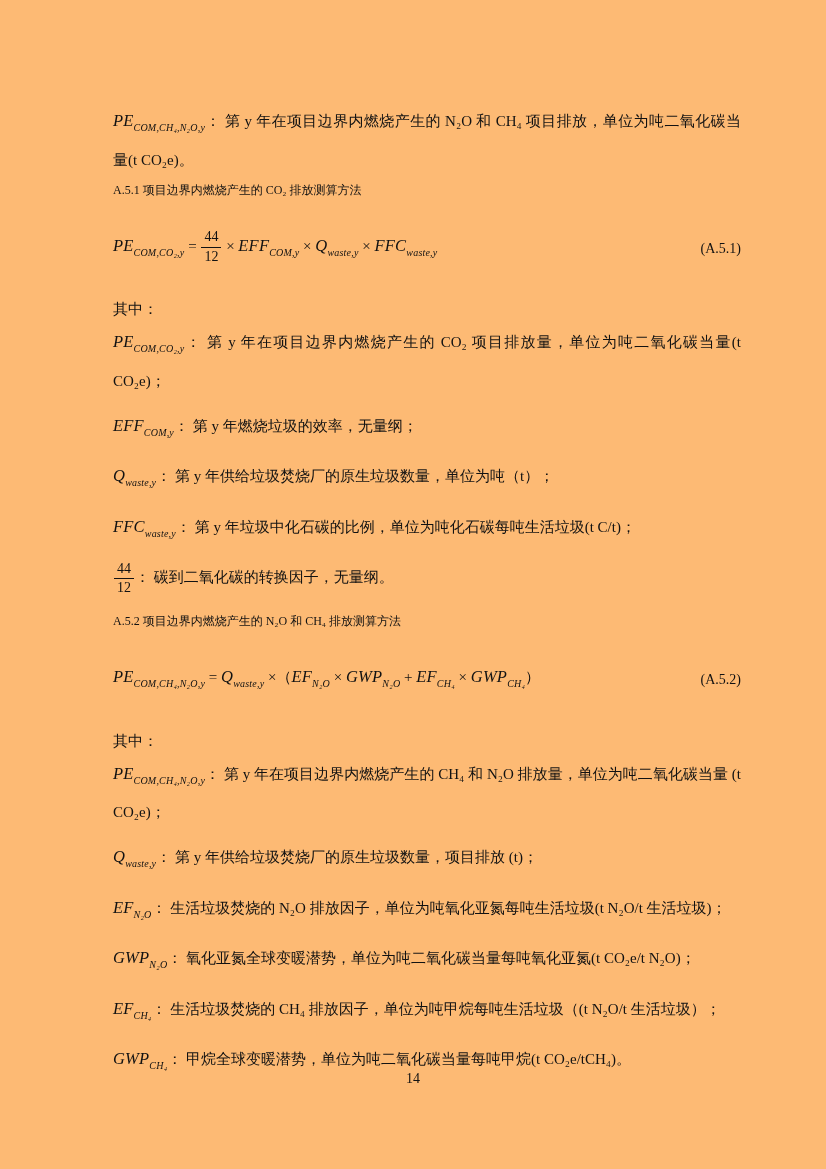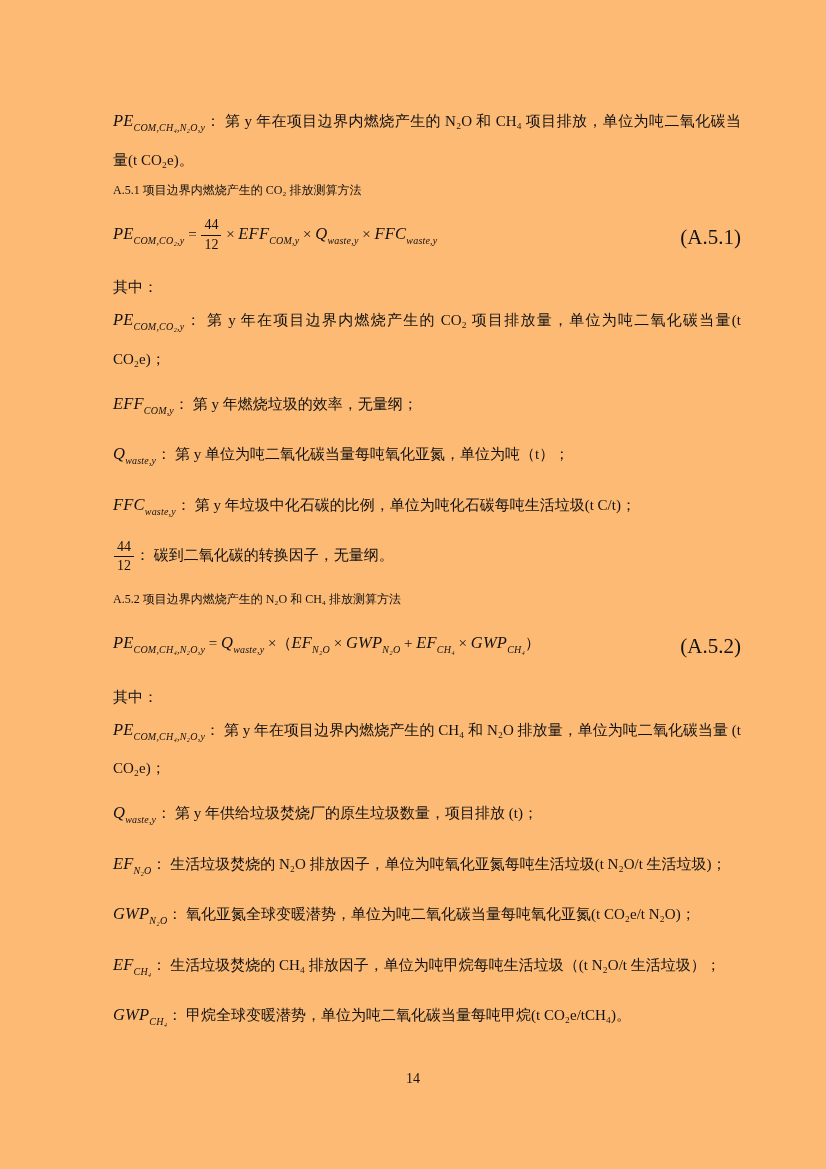--- a/index.html
+++ b/index.html
@@ -39,21 +39,21 @@
   }
   .def {
     font-size: 15px;
     line-height: 32px;
     margin: 12px 0;
     text-align: justify;
   }
   .formula {
     position: relative;
     font-size: 15px;
-    margin: 10px 0;
+    margin: 22px 0;
     padding-right: 70px;
     line-height: 40px;
     white-space: nowrap;
   }
   .mvar {
     font-style: italic;
     font-size: 16.5px;
     letter-spacing: 0.2px;
   }
   .msub {
@@ -78,21 +78,21 @@
   }
   .frac .den {
     display: block;
     padding-top: 1px;
   }
   .eqnum {
     position: absolute;
     right: 0;
     top: 50%;
     transform: translateY(-50%);
-    font-size: 21px;
+    font-size: 14px;
     font-style: normal;
   }
   .page-number {
     position: absolute;
     left: 0;
     right: 0;
     bottom: 82px;
     text-align: center;
     font-size: 14px;
   }
@@ -101,21 +101,21 @@
 <body>
 
 <div class="page">
   <div class="content">
       <div class="para body"><span class="mvar">PE</span><span class="msub">COM,CH₄,N₂O,y</span><span class="txt">： 第 y 年在项目边界内燃烧产生的 N₂O 和 CH₄ 项目排放，单位为吨二氧化碳当量(t CO₂e)。</span></div>
       <div class="para heading"><span class="txt">A.5.1 项目边界内燃烧产生的 CO₂ 排放测算方法</span></div>
       <div class="para formula"><span class="mvar">PE</span><span class="msub">COM,CO₂,y</span><span class="txt"> = </span><span class="frac"><span class="num">44</span><span class="den">12</span></span><span class="txt"> × </span><span class="mvar">EFF</span><span class="msub">COM,y</span><span class="txt"> × </span><span class="mvar">Q</span><span class="msub">waste,y</span><span class="txt"> × </span><span class="mvar">FFC</span><span class="msub">waste,y</span><span class="eqnum">(A.5.1)</span></div>
       <div class="para label"><span class="txt">其中：</span></div>
       <div class="para body"><span class="mvar">PE</span><span class="msub">COM,CO₂,y</span><span class="txt">： 第 y 年在项目边界内燃烧产生的 CO₂ 项目排放量，单位为吨二氧化碳当量(t CO₂e)；</span></div>
       <div class="para def"><span class="mvar">EFF</span><span class="msub">COM,y</span><span class="txt">： 第 y 年燃烧垃圾的效率，无量纲；</span></div>
-      <div class="para def"><span class="mvar">Q</span><span class="msub">waste,y</span><span class="txt">： 第 y 单位为吨二氧化碳当量每吨氧化亚氮，单位为吨（t）；</span></div>
+      <div class="para def"><span class="mvar">Q</span><span class="msub">waste,y</span><span class="txt">： 第 y 年供给垃圾焚烧厂的原生垃圾数量，单位为吨（t）；</span></div>
       <div class="para def"><span class="mvar">FFC</span><span class="msub">waste,y</span><span class="txt">： 第 y 年垃圾中化石碳的比例，单位为吨化石碳每吨生活垃圾(t C/t)；</span></div>
       <div class="para def"><span class="frac"><span class="num">44</span><span class="den">12</span></span><span class="txt">： 碳到二氧化碳的转换因子，无量纲。</span></div>
       <div class="para heading"><span class="txt">A.5.2 项目边界内燃烧产生的 N₂O 和 CH₄ 排放测算方法</span></div>
       <div class="para formula"><span class="mvar">PE</span><span class="msub">COM,CH₄,N₂O,y</span><span class="txt"> = </span><span class="mvar">Q</span><span class="msub">waste,y</span><span class="txt"> ×（</span><span class="mvar">EF</span><span class="msub">N₂O</span><span class="txt"> × </span><span class="mvar">GWP</span><span class="msub">N₂O</span><span class="txt"> + </span><span class="mvar">EF</span><span class="msub">CH₄</span><span class="txt"> × </span><span class="mvar">GWP</span><span class="msub">CH₄</span><span class="txt">）</span><span class="eqnum">(A.5.2)</span></div>
       <div class="para label"><span class="txt">其中：</span></div>
       <div class="para body"><span class="mvar">PE</span><span class="msub">COM,CH₄,N₂O,y</span><span class="txt">： 第 y 年在项目边界内燃烧产生的 CH₄ 和 N₂O 排放量，单位为吨二氧化碳当量 (t CO₂e)；</span></div>
       <div class="para def"><span class="mvar">Q</span><span class="msub">waste,y</span><span class="txt">： 第 y 年供给垃圾焚烧厂的原生垃圾数量，项目排放 (t)；</span></div>
       <div class="para def"><span class="mvar">EF</span><span class="msub">N₂O</span><span class="txt">： 生活垃圾焚烧的 N₂O 排放因子，单位为吨氧化亚氮每吨生活垃圾(t N₂O/t 生活垃圾)；</span></div>
       <div class="para def"><span class="mvar">GWP</span><span class="msub">N₂O</span><span class="txt">： 氧化亚氮全球变暖潜势，单位为吨二氧化碳当量每吨氧化亚氮(t CO₂e/t N₂O)；</span></div>
       <div class="para def"><span class="mvar">EF</span><span class="msub">CH₄</span><span class="txt">： 生活垃圾焚烧的 CH₄ 排放因子，单位为吨甲烷每吨生活垃圾（(t N₂O/t 生活垃圾）；</span></div>

